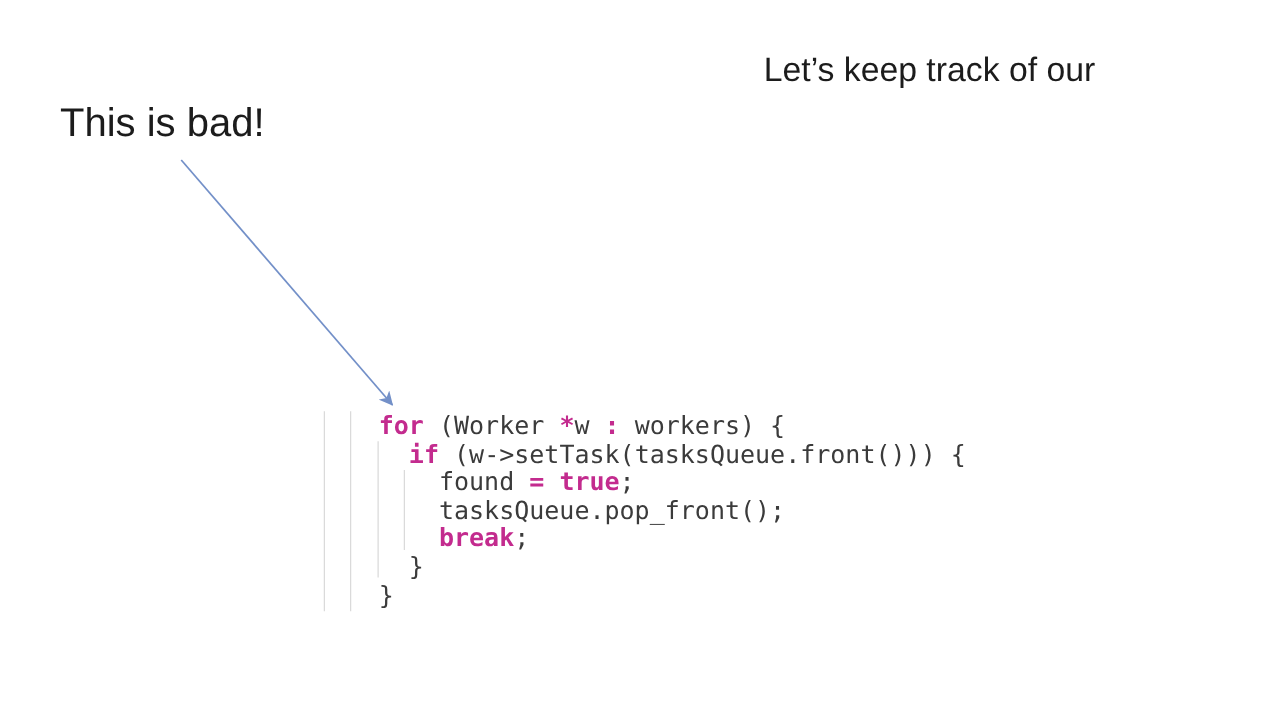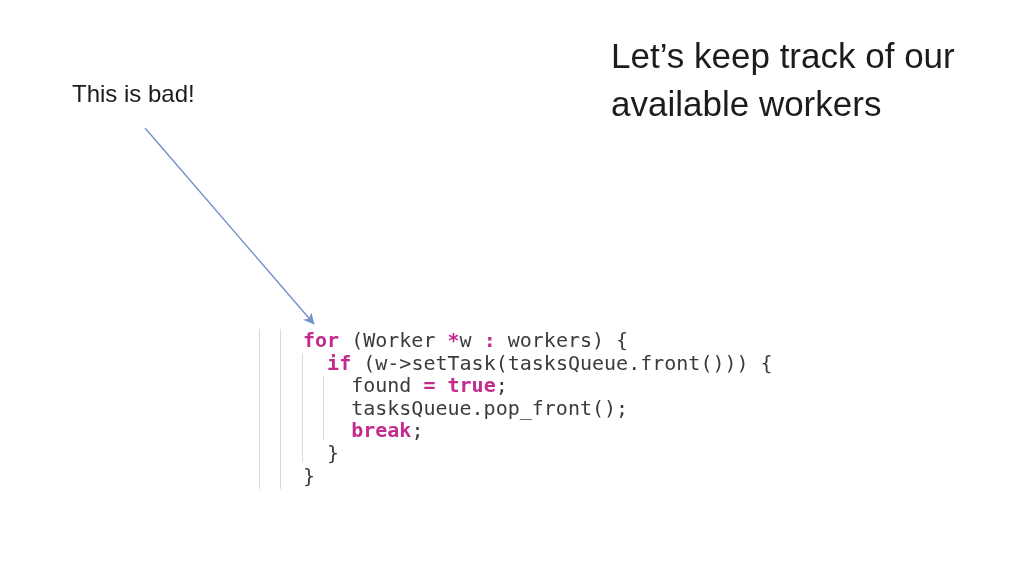--- a/index.html
+++ b/index.html
@@ -12,27 +12,27 @@
   }
   html,body{margin:0;padding:0;}
   body{
     width:1024px;height:576px;
     background:var(--c-bg);
     overflow:hidden;position:relative;
     font-family:"Liberation Sans",sans-serif;
   }
   .slide{position:absolute;inset:0;}
   .callout{
-    position:absolute;left:72px;top:80px;
-    font-size:24px;color:var(--c-heading);
+    position:absolute;left:48px;top:80px;
+    font-size:32px;color:var(--c-heading);
     white-space:nowrap;letter-spacing:0;
   }
   .title{
     position:absolute;left:611px;top:32px;
-    font-size:35px;line-height:48px;color:var(--c-heading);
+    font-size:27px;line-height:48px;color:var(--c-heading);
     white-space:nowrap;
   }
   .arrow-layer{
     position:absolute;left:0;top:0;width:1024px;height:576px;
     pointer-events:none;
   }
   .code{
     position:absolute;left:303px;top:329px;
     margin:0;
     font-family:"DejaVu Sans Mono","Liberation Mono",monospace;
@@ -52,21 +52,20 @@
 </style>
 </head>
 <body>
 
 <div class="slide">
 
   <div class="callout">This is bad!</div>
 
   <div class="title">
     <div>Let’s keep track of our</div>
-    <div>available workers</div>
   </div>
 
   <svg class="arrow-layer" viewBox="0 0 1024 576">
     <defs>
       <marker id="arrowhead" markerWidth="9" markerHeight="8" refX="7.5" refY="4" orient="auto">
         <path d="M0,0 L8,4 L0,8 L2.2,4 Z" fill="#7390c8"></path>
       </marker>
     </defs>
     <line x1="145" y1="128" x2="314" y2="324" stroke="#7390c8" stroke-width="1.4" marker-end="url(#arrowhead)"></line>
   </svg>

